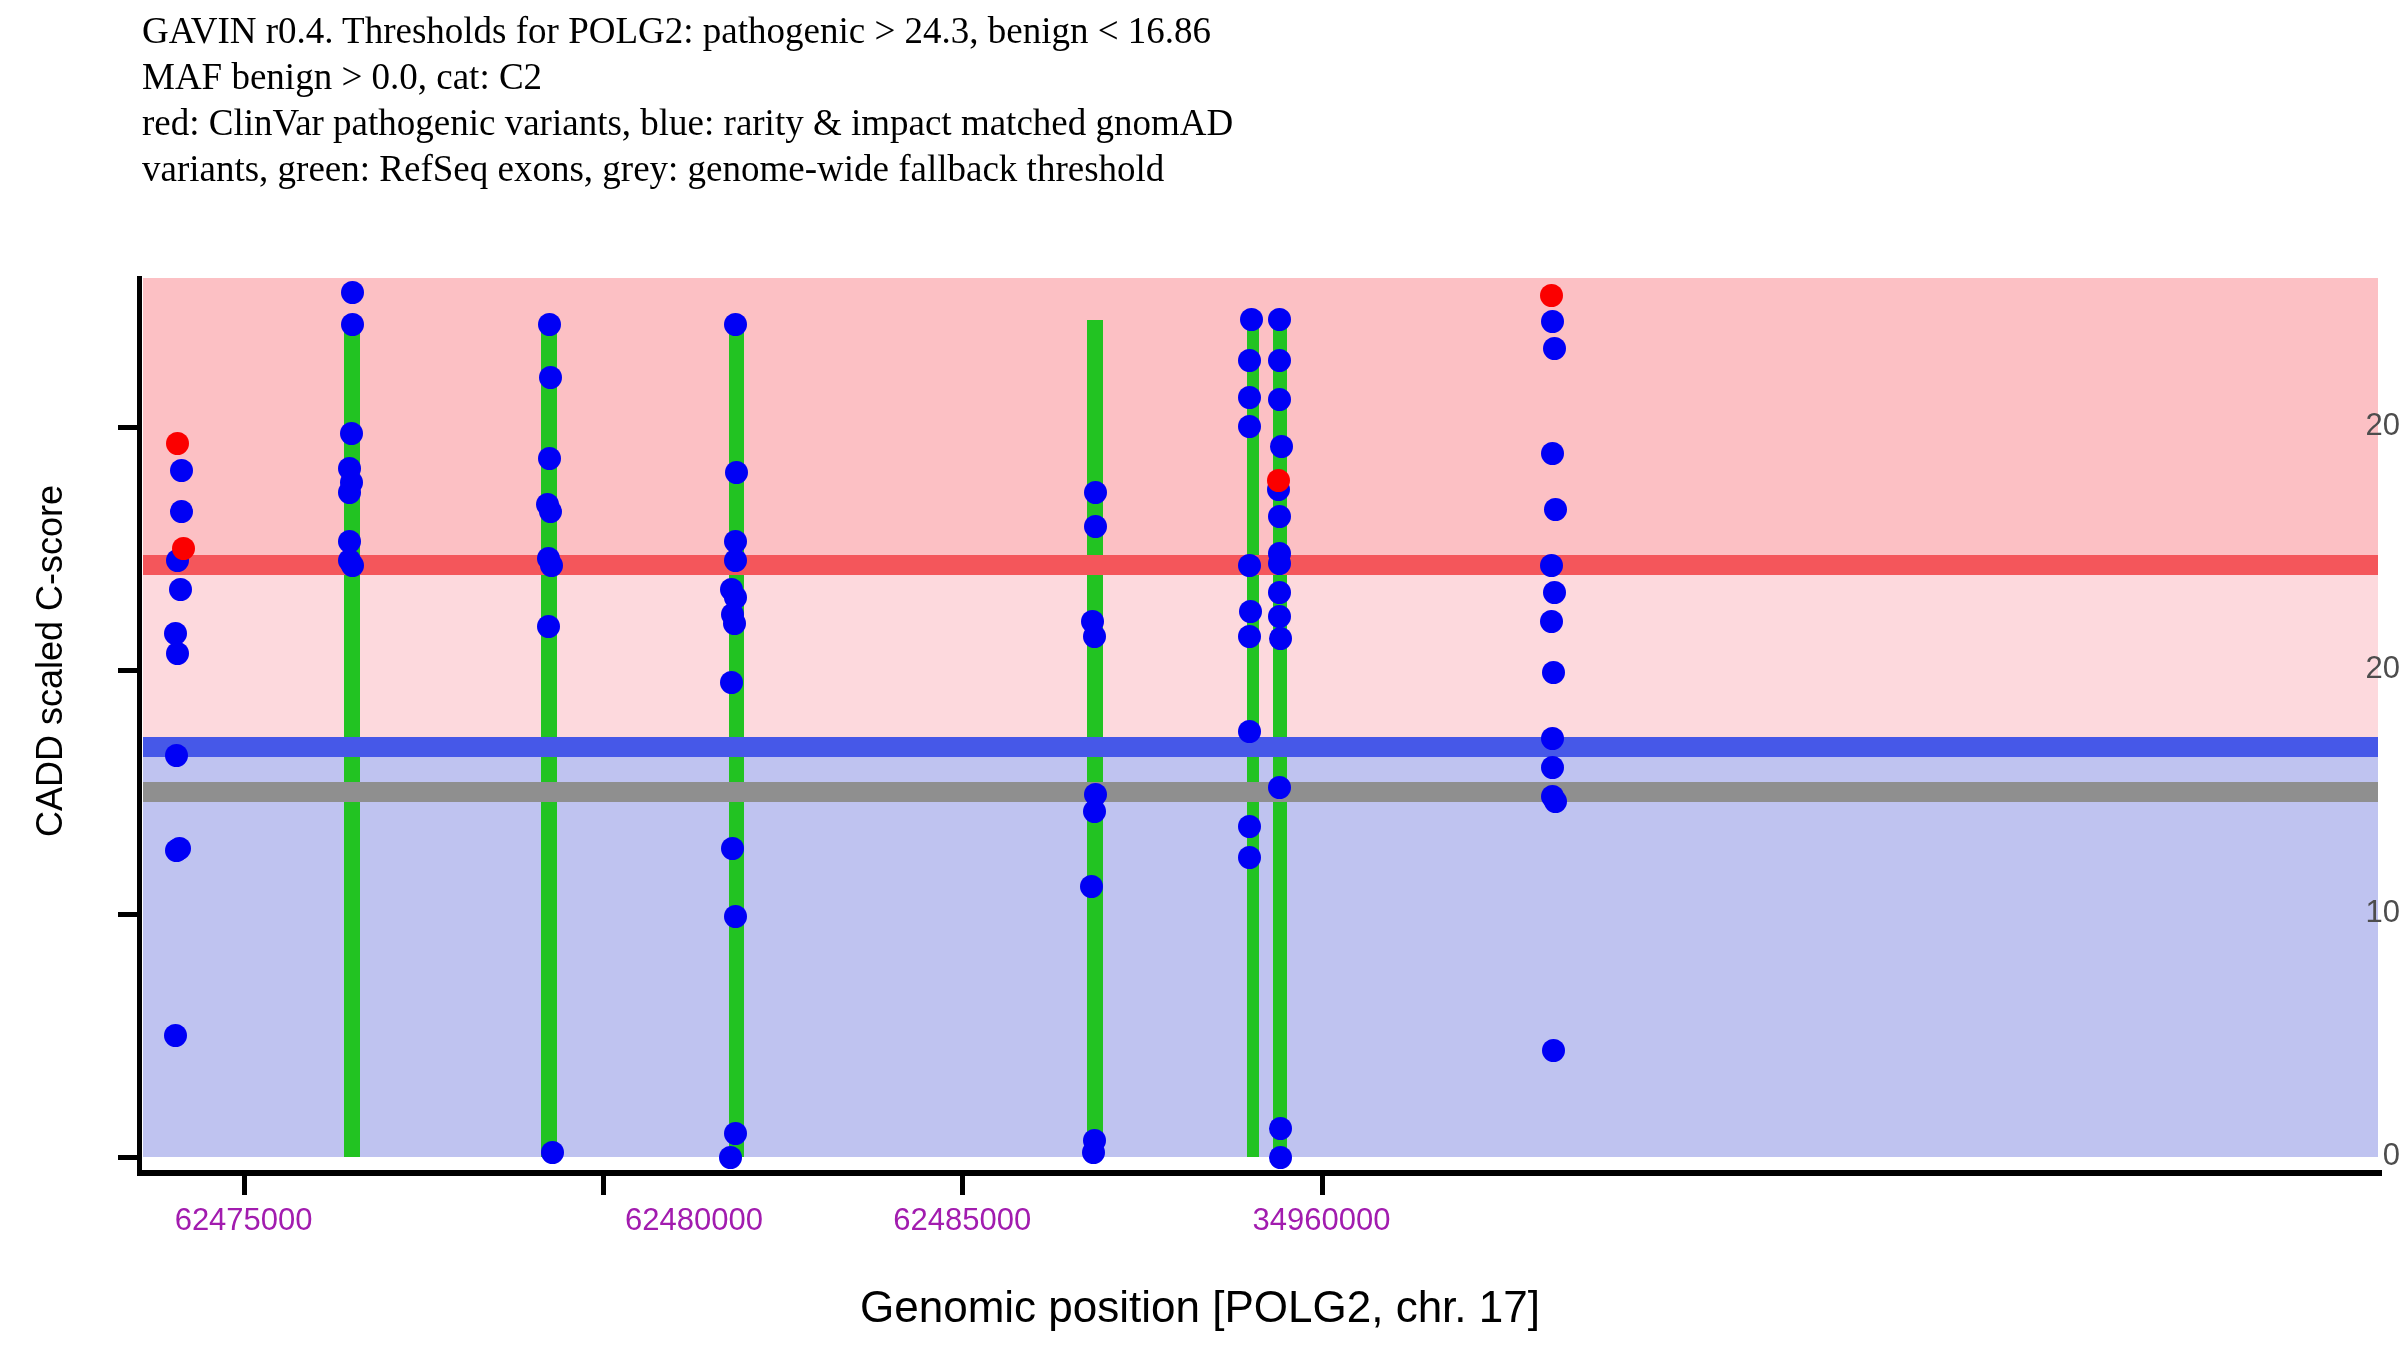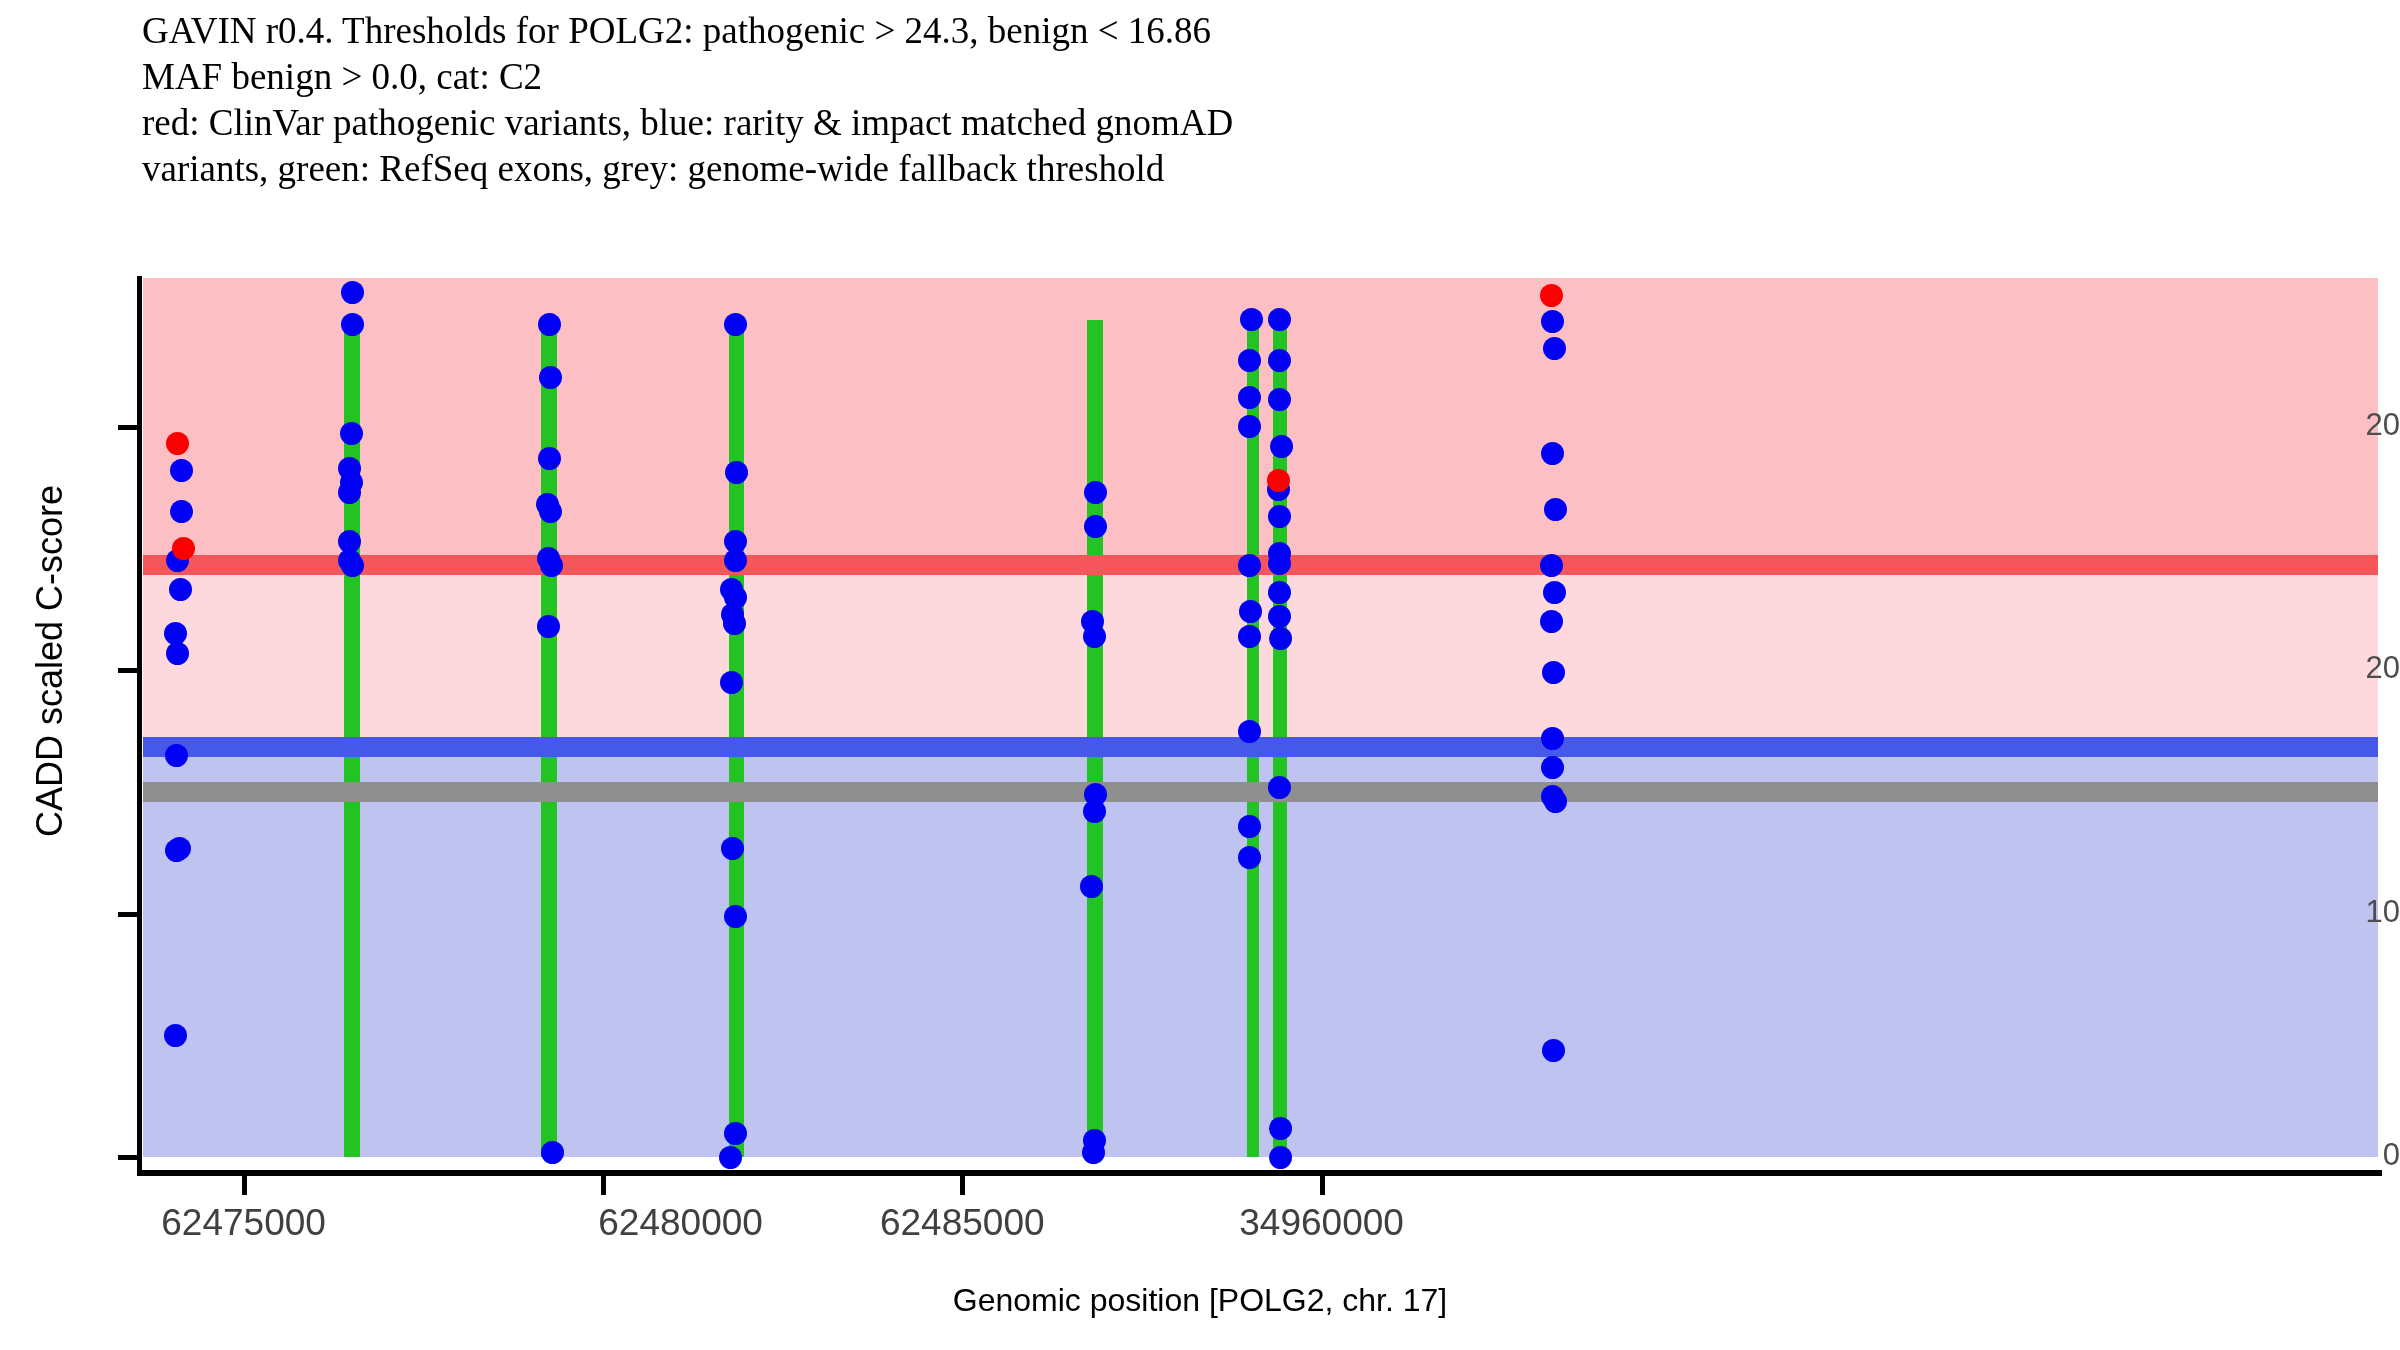--- a/index.html
+++ b/index.html
@@ -21,24 +21,24 @@
   .pt{position:absolute;width:23px;height:23px;border-radius:50%;margin-left:-11.5px;margin-top:-11.5px;}
   .pt.red{background:#fb0000;}
   .pt.blue{background:#0000f5;}
 
   
   #yaxisline{position:absolute;left:137px;top:276px;width:5px;height:898px;background:#000;}
   #xaxisline{position:absolute;left:137px;top:1170px;width:2245px;height:6px;background:#000;}
   .ytick{position:absolute;left:118px;width:19px;height:5px;background:#000;}
   .ylab{position:absolute;right:0;width:106px;text-align:right;font-size:31px;color:#4d4d4d;transform:translateY(-20px);}
   .xtick{position:absolute;top:1176px;width:5px;height:19px;background:#000;}
-  .xlab{position:absolute;top:1202px;width:320px;margin-left:-160px;text-align:center;font-size:37px;color:#404040;}
+  .xlab{position:absolute;top:1202px;width:320px;margin-left:-160px;text-align:center;font-size:31px;color:#a21caf;}
 
   #ytitle{position:absolute;left:-330px;top:640px;width:760px;text-align:center;font-size:36px;color:#000;transform:rotate(-90deg);}
-  #xtitle{position:absolute;left:0;top:1282px;width:2400px;text-align:center;font-size:32px;color:#000;}
+  #xtitle{position:absolute;left:0;top:1282px;width:2400px;text-align:center;font-size:44px;color:#000;}
 </style>
 </head>
 <body>
 
 <div id="root">
 
   <div id="title">
     <div class="tline">GAVIN r0.4. Thresholds for POLG2: pathogenic &gt; 24.3, benign &lt; 16.86</div>
     <div class="tline">MAF benign &gt; 0.0, cat: C2</div>
     <div class="tline">red: ClinVar pathogenic variants, blue: rarity &amp; impact matched gnomAD</div>

